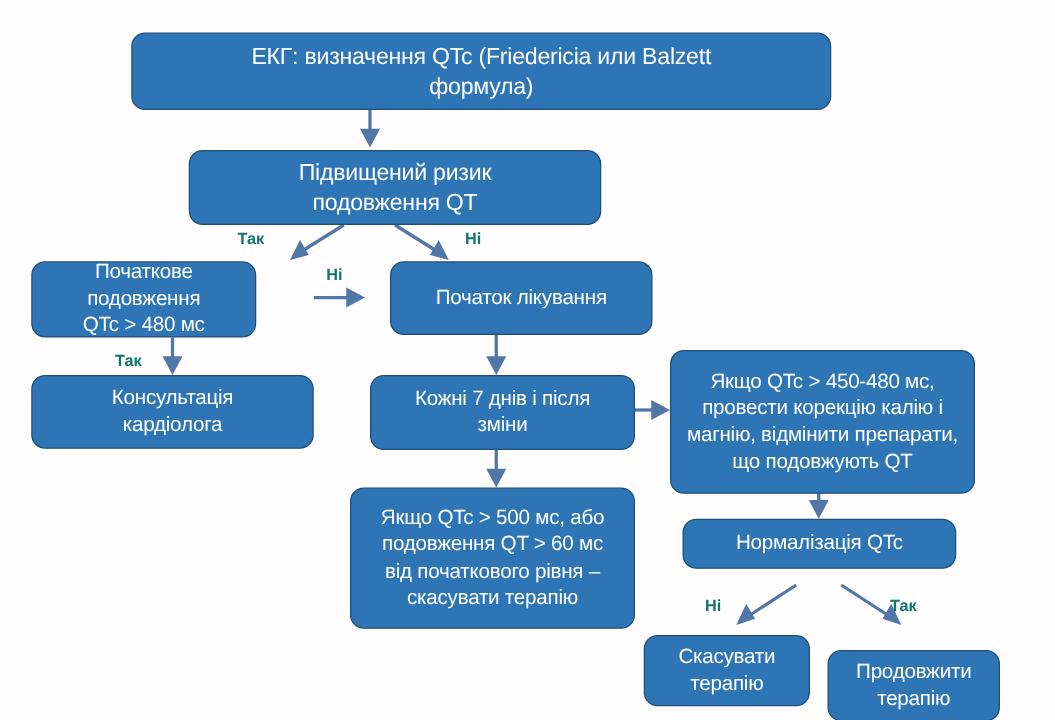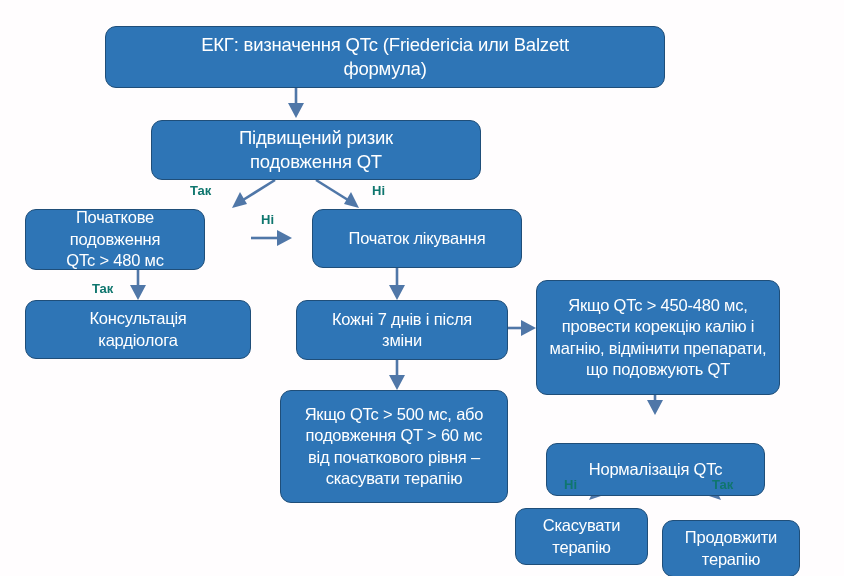--- a/index.html
+++ b/index.html
@@ -169,21 +169,21 @@
 
   <div class="node" style="left:280px; top:390px; width:228px; height:113px;">
     <span class="txt">
       <span>Якщо QTc &gt; 500 мс, або</span><br>
       <span>подовження QT &gt; 60 мс</span><br>
       <span>від початкового рівня –</span><br>
       <span>скасувати терапію</span>
     </span>
   </div>
 
-  <div class="node" style="left:546px; top:415px; width:219px; height:53px;margin-top:28px;">
+  <div class="node" style="left:546px; top:415px; width:219px; height:40px;">
     <span class="txt">
       <span>Нормалізація QTc</span>
     </span>
   </div>
 
   <div class="node" style="left:515px; top:508px; width:133px; height:57px;">
     <span class="txt">
       <span>Скасувати</span><br>
       <span>терапію</span>
     </span>

